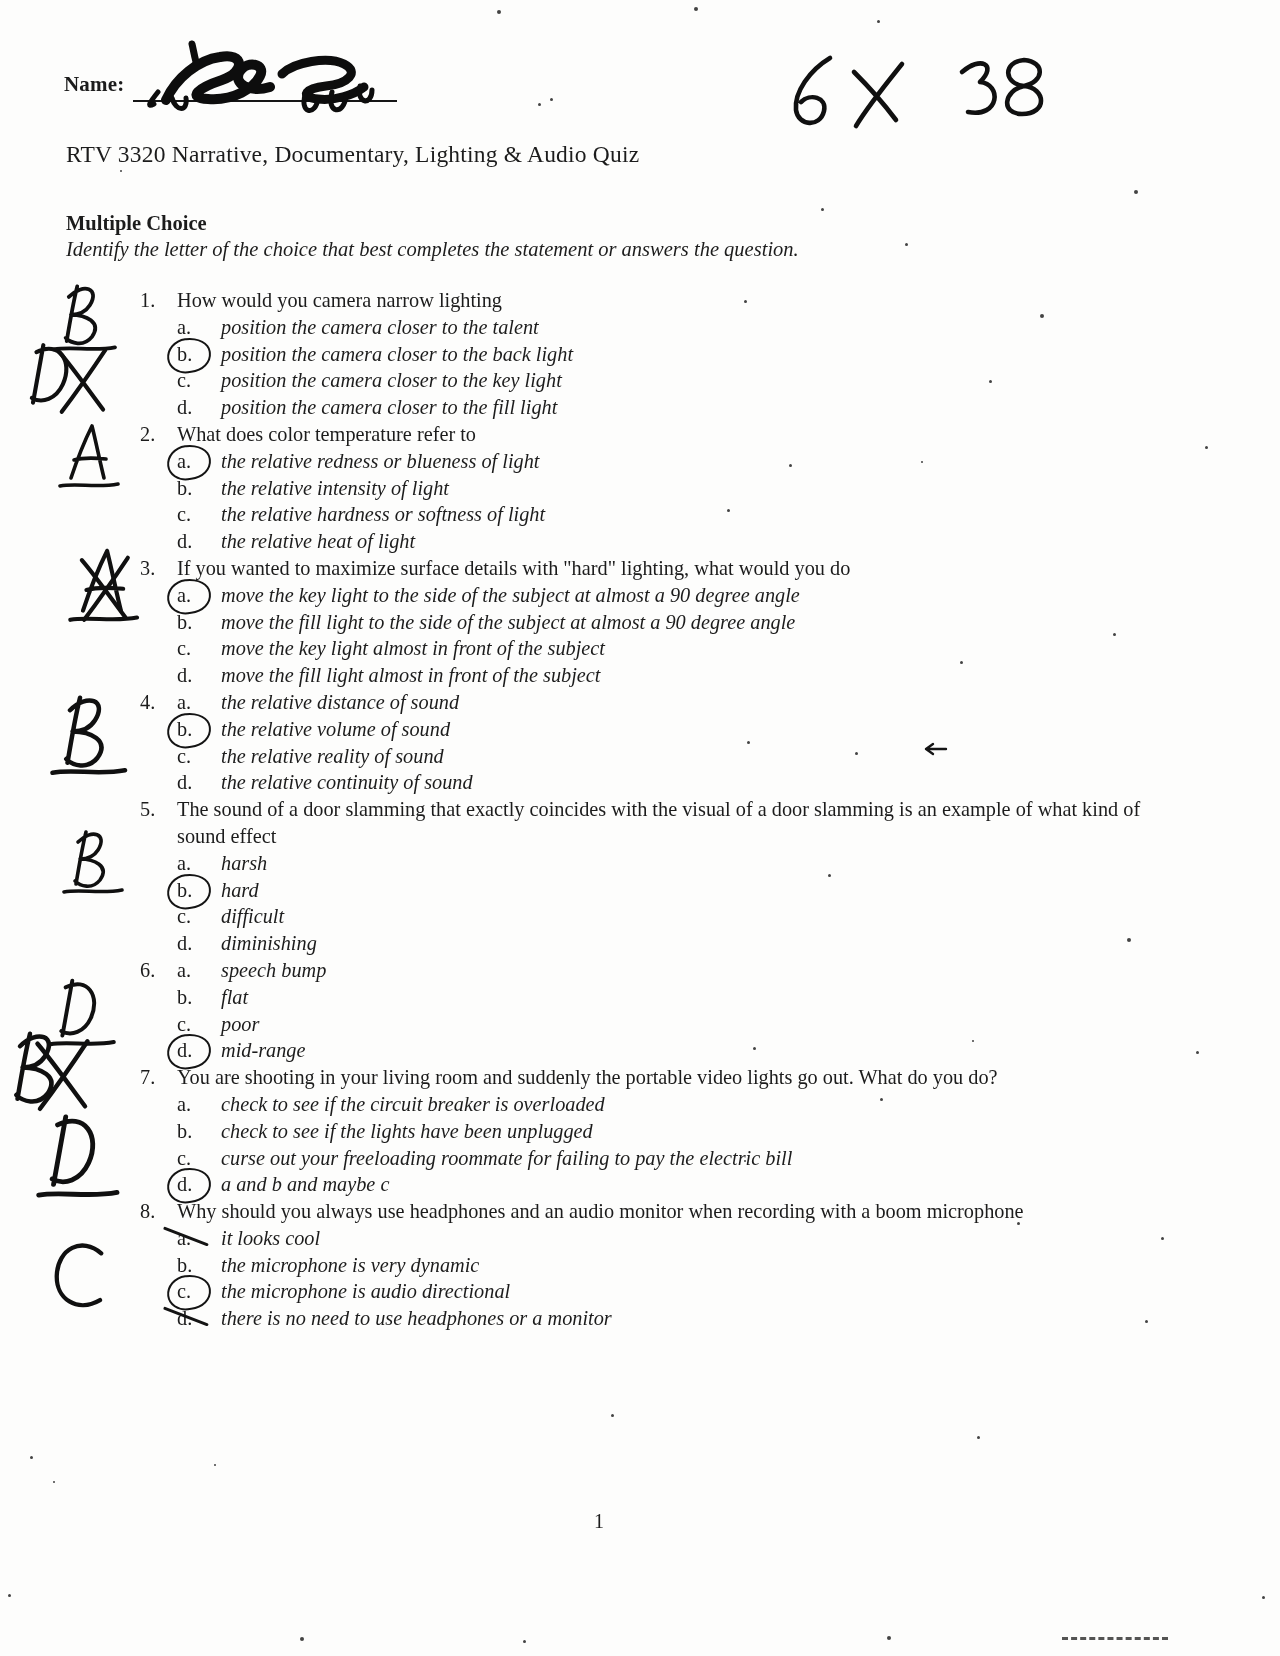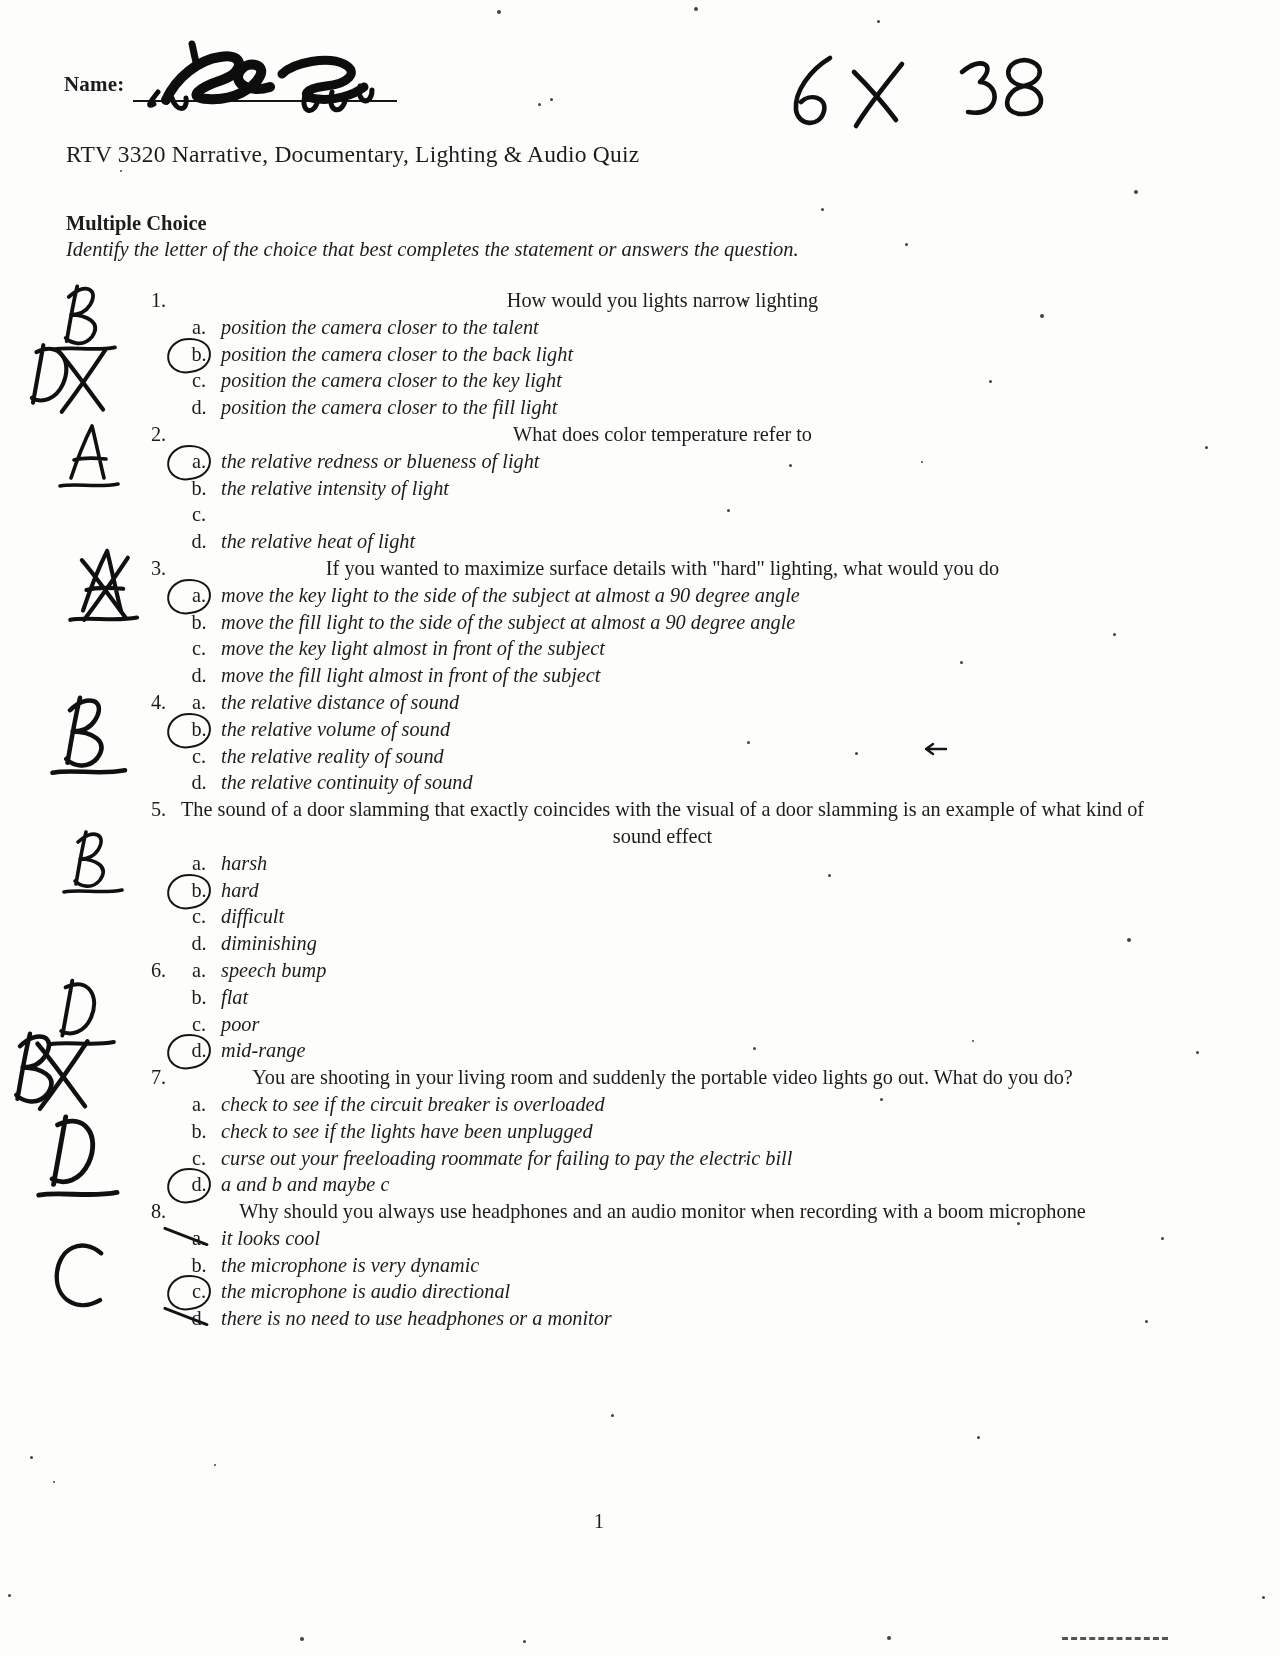--- a/index.html
+++ b/index.html
@@ -2,21 +2,21 @@
 <html><head>
 <meta charset="utf-8">
 <style>
   html,body{margin:0;padding:0;}
   body{
     width:1280px;height:1656px;position:relative;overflow:hidden;
     background:#fdfdfc;
     font-family:"Liberation Serif","DejaVu Serif",serif;
     color:#1c1c1c;
   }
-  .page{position:absolute;inset:0;text-align:center;}
+  .page{position:absolute;inset:0;}
 
   
   .name-label{position:absolute;left:64px;top:72px;font-size:21px;font-weight:bold;letter-spacing:.2px;}
   .name-line{position:absolute;left:133px;top:100px;width:264px;height:2.4px;background:#161616;}
   .signature{position:absolute;left:136px;top:40px;}
   .score{position:absolute;left:766px;top:48px;}
 
   .title{position:absolute;left:66px;top:141px;margin:0;font-size:23.5px;font-weight:normal;letter-spacing:.2px;}
   .mc-head{position:absolute;left:66px;top:212px;margin:0;font-size:20.5px;font-weight:bold;}
   .instructions{position:absolute;left:66px;top:238px;margin:0;font-size:20.5px;font-style:italic;}
@@ -77,21 +77,21 @@
   </svg>
 
   <h1 class="title">RTV 3320 Narrative, Documentary, Lighting &amp; Audio Quiz</h1>
   <h2 class="mc-head">Multiple Choice</h2>
   <p class="instructions">Identify the letter of the choice that best completes the statement or answers the question.</p>
 
   <div id="questions">
     <div class="q">
       <span class="qnum">1.</span>
       <div class="qbody">
-        <div class="qtext">How would you lights narrow lighting</div>
+        <div class="qtext">How would you camera narrow lighting</div>
 
     <div class="choice">
       <span class="cletter">a.</span>
       <span class="ctext">position the camera closer to the talent</span>
     </div>
 
     <div class="choice">
       <span class="cletter circled">b.</span>
       <span class="ctext">position the camera closer to the back light</span>
     </div>
@@ -118,20 +118,21 @@
       <span class="ctext">the relative redness or blueness of light</span>
     </div>
 
     <div class="choice">
       <span class="cletter">b.</span>
       <span class="ctext">the relative intensity of light</span>
     </div>
 
     <div class="choice">
       <span class="cletter">c.</span>
+      <span class="ctext">the relative hardness or softness of light</span>
     </div>
 
     <div class="choice">
       <span class="cletter">d.</span>
       <span class="ctext">the relative heat of light</span>
     </div>
   </div>
     </div>
 
     <div class="q">

